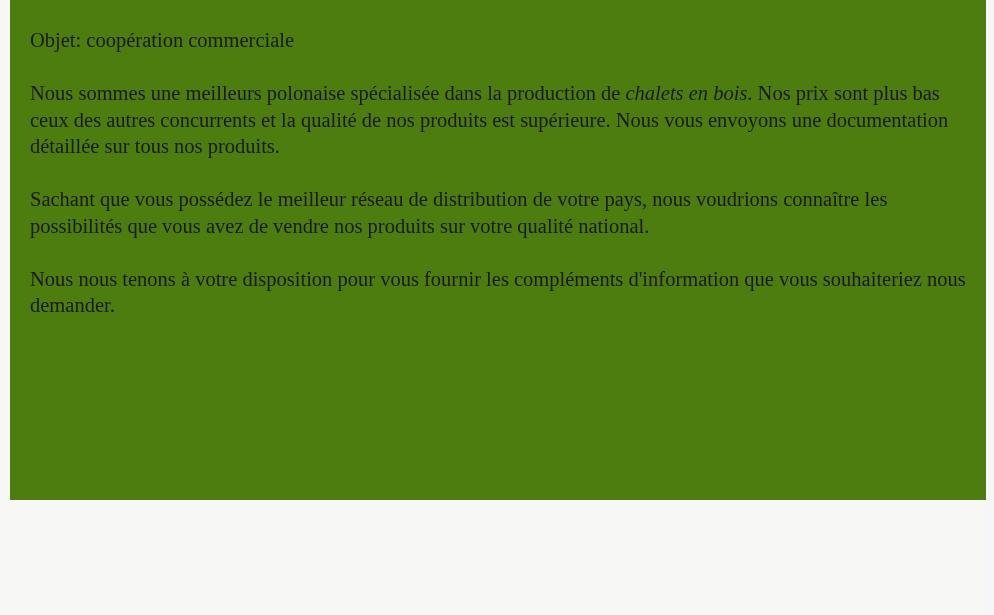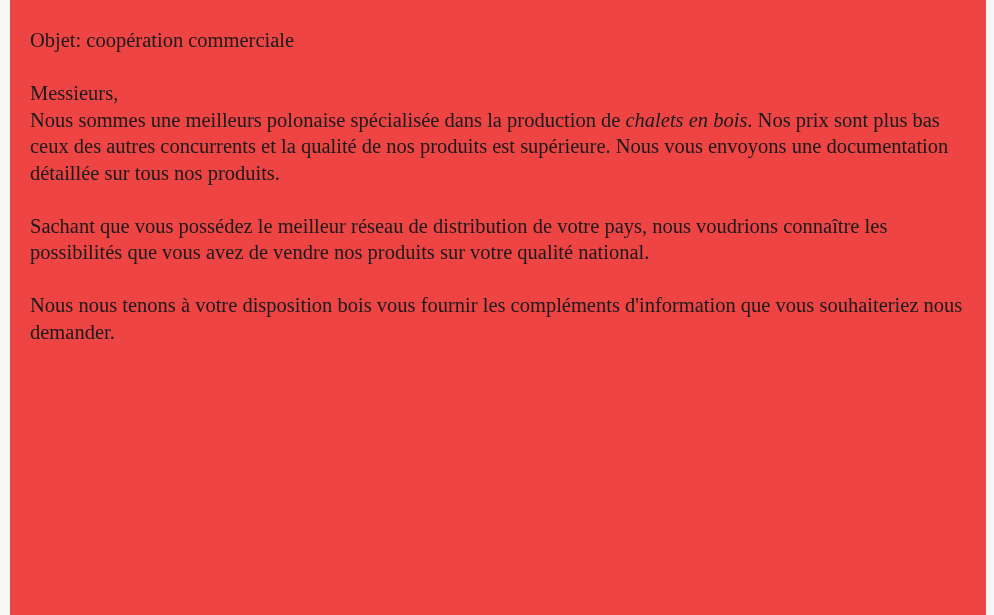--- a/index.html
+++ b/index.html
@@ -8,22 +8,22 @@
       width: 994px;
       height: 615px;
       overflow: hidden;
       background: #f7f7f5;
     }
     .page {
       position: absolute;
       left: 10px;
       top: 0;
       width: 976px;
-      height: 615px;
-      background: #ef4444;
+      height: 500px;
+      background: #4d7c0f;
     }
     .right-strip {
       position: absolute;
       left: 986px;
       top: 0;
       width: 8px;
       height: 615px;
       background: #f6f6f8;
     }
     .letter {
@@ -46,19 +46,18 @@
       font-style: italic;
       text-underline-offset: 2px;
     }
   </style>
 </head>
 <body>
 
 <div class="page">
   <div class="letter">
     <p>Objet: coopération commerciale</p>
-    <p class="salutation">Messieurs,</p>
     <p><span>Nous sommes une meilleurs polonaise spécialisée dans la production de </span><span class="emph">chalets en bois</span><span>. Nos prix sont plus bas ceux des autres concurrents et la qualité de nos produits est supérieure. Nous vous envoyons une documentation détaillée sur tous nos produits.</span></p>
     <p>Sachant que vous possédez le meilleur réseau de distribution de votre pays, nous voudrions connaître les possibilités que vous avez de vendre nos produits sur votre qualité national.</p>
-    <p>Nous nous tenons à votre disposition bois vous fournir les compléments d'information que vous souhaiteriez nous demander.</p>
+    <p>Nous nous tenons à votre disposition pour vous fournir les compléments d'information que vous souhaiteriez nous demander.</p>
   </div>
 </div>
 <div class="right-strip"></div>
 
 </body></html>

